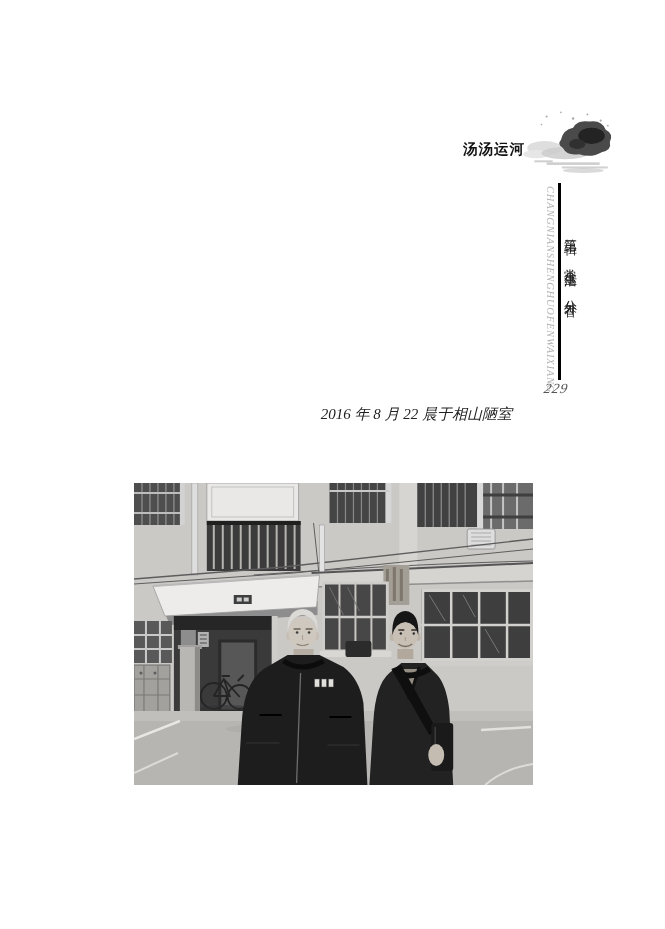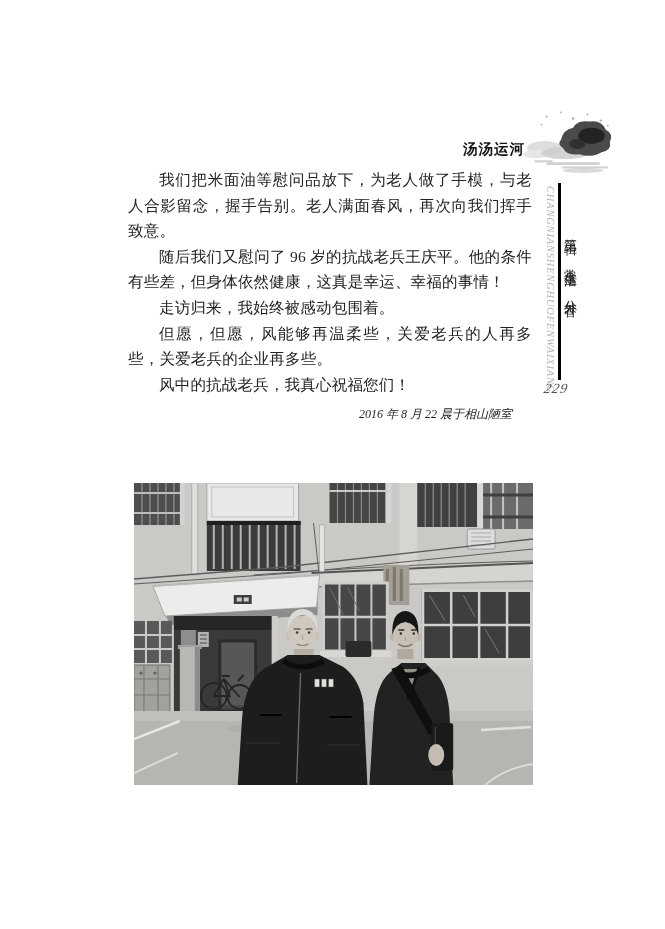--- a/index.html
+++ b/index.html
@@ -17,21 +17,21 @@
   .ink svg { display:block; width:100%; height:100%; }
   .body-text {
     position:absolute; left:128px; top:167px; width:404px;
     font-size:15.5px; line-height:25.6px; text-align:justify;
     letter-spacing:0.2px; color:#222;
   }
   .body-text p { text-indent:2em; }
   .datelines {
     position:absolute; left:128px; top:398px; width:404px;
     text-align:right; padding-right:20px;
-    font-style:italic; font-size:12px; line-height:32px; color:#222;
+    font-style:italic; font-size:15px; line-height:32px; color:#222;
   }
   .rule { position:absolute; left:558px; top:183px; width:3px; height:197px; background:#000; }
   .pinyin {
     position:absolute; left:556px; top:186px;
     transform:rotate(90deg); transform-origin:0 0;
     font-style:italic; font-size:10.5px; letter-spacing:0.8px;
     color:#b2b2b2; white-space:nowrap;
     font-family:"Liberation Serif","DejaVu Serif",serif;
   }
   .vtext {
@@ -82,27 +82,20 @@
         <ellipse cx="66" cy="60" rx="20" ry="2.5" fill="#c2c2c2" opacity="0.6"></ellipse>
       </g>
     </svg>
   </div>
 
   <div class="rule"></div>
   <div class="pinyin">CHANGNIANSHENGHUOFENWAIXIANG</div>
   <div class="vtext">第三辑 常念生活 分外香</div>
   <div class="pageno">229</div>
 
-  <div class="body-text">
-    <p>我们把米面油等慰问品放下，为老人做了手模，与老人合影留念，握手告别。老人满面春风，再次向我们挥手致意。</p>
-    <p>随后我们又慰问了 96 岁的抗战老兵王庆平。他的条件有些差，但身体依然健康，这真是幸运、幸福的事情！</p>
-    <p>走访归来，我始终被感动包围着。</p>
-    <p>但愿，但愿，风能够再温柔些，关爱老兵的人再多些，关爱老兵的企业再多些。</p>
-    <p>风中的抗战老兵，我真心祝福您们！</p>
-  </div>
 
   <div class="datelines">
     <div>2016 年 8 月 22 晨于相山陋室</div>
   </div>
 
   <figure class="photo" aria-label="黑白照片：抗战老兵与来访者在居民楼门前合影">
     <svg viewBox="0 0 400 302" preserveAspectRatio="none">
       <rect width="400" height="302" fill="#c9c7c3"></rect>
       <rect width="400" height="232" fill="#cbc9c6"></rect>
 

